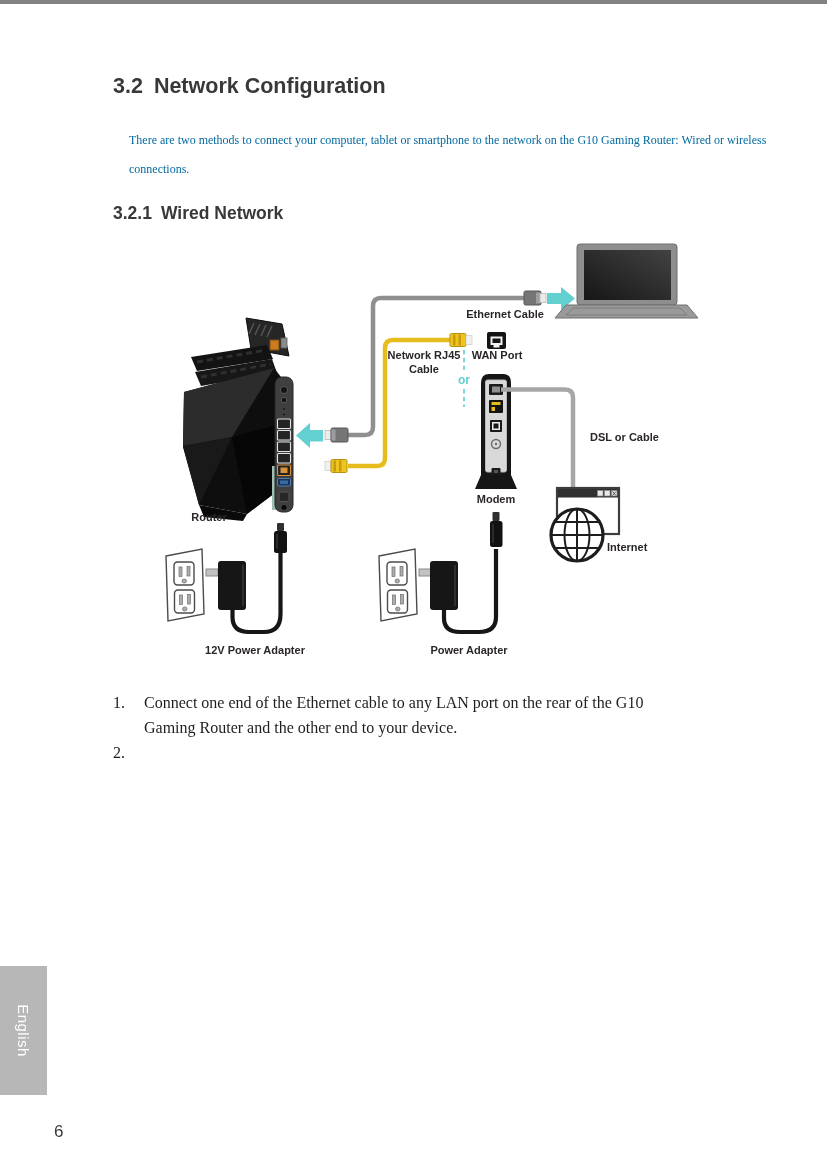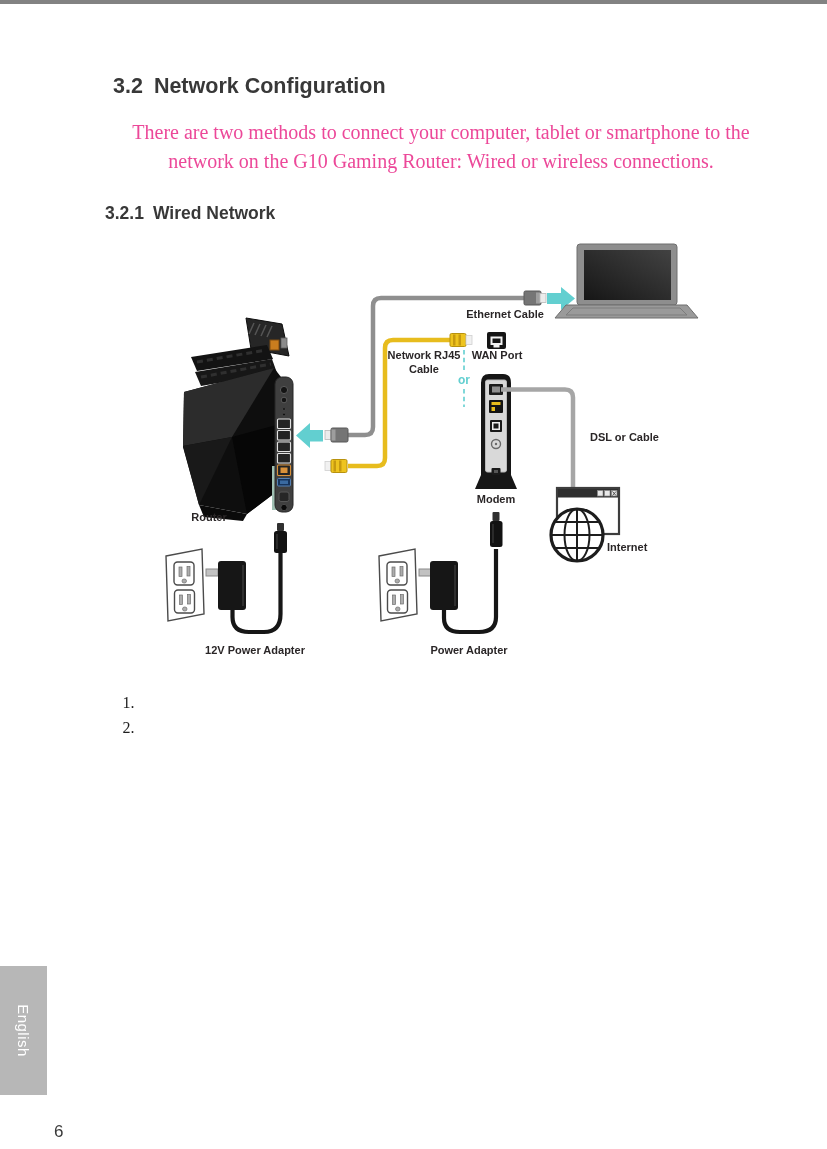--- a/index.html
+++ b/index.html
@@ -1,24 +1,24 @@
 <!DOCTYPE html>
 <html><head>
 <meta charset="utf-8">
 <style>
   html,body{margin:0;padding:0;background:#fff;}
   #page{position:relative;width:827px;height:1149px;background:#ffffff;overflow:hidden;
-        font-family:"Liberation Sans",sans-serif;text-align:center;}
+        font-family:"Liberation Sans",sans-serif;}
   #topbar{position:absolute;left:0;top:0;width:827px;height:4px;background:#828282;}
   .h1{position:absolute;left:113px;top:74px;margin:0;font-size:21.5px;font-weight:bold;
       color:#383838;letter-spacing:0;}
   .h1 .num{margin-right:11px;}
-  .intro{position:absolute;left:113px;top:110px;width:640px;margin:8px;
-         font-family:"Liberation Serif",serif;font-size:20px;line-height:28.5px;color:#ec4899;}
-  .h2{position:absolute;left:105px;top:203px;margin:0;font-size:17.5px;font-weight:bold;
+  .intro{position:absolute;left:113px;top:110px;width:640px;margin:16px;
+         font-family:"Liberation Serif",serif;font-size:12px;line-height:28.5px;color:#0369a1;}
+  .h2{position:absolute;left:113px;top:203px;margin:0;font-size:17.5px;font-weight:bold;
       color:#383838;}
   .h2 .num{margin-right:9px;}
   #diagram{position:absolute;left:0;top:238px;}
   .dlabel{font-family:"Liberation Sans",sans-serif;font-size:11px;font-weight:bold;fill:#2a2627;}
   .or-label{font-family:"Liberation Sans",sans-serif;font-size:12px;font-weight:bold;}
   #steps{position:absolute;left:113px;top:690px;width:620px;
          font-family:"Liberation Serif",serif;font-size:16px;line-height:25.2px;color:#1e1e1e;}
   .step{display:flex;}
   .step-num{width:31px;flex:0 0 31px;}
   .step-text{width:548px;}
@@ -221,20 +221,21 @@
     <text class="dlabel" text-anchor="middle" x="496" y="503">Modem</text>
     <text class="dlabel" text-anchor="middle" x="209" y="521">Router</text>
     <text class="dlabel" x="607" y="551">Internet</text>
     <text class="dlabel" text-anchor="middle" x="255" y="654">12V Power Adapter</text>
     <text class="dlabel" text-anchor="middle" x="469" y="654">Power Adapter</text>
   </svg>
 
   <div id="steps">
     <div class="step">
       <span class="step-num">1.</span>
+      <span class="step-text">Connect one end of the Ethernet cable to any LAN port on the rear of the G10 Gaming Router and the other end to your device.</span>
     </div>
     <div class="step">
       <span class="step-num">2.</span>
     </div>
   </div>
 
   <div id="sidebar">
     <span>English</span>
   </div>
 

